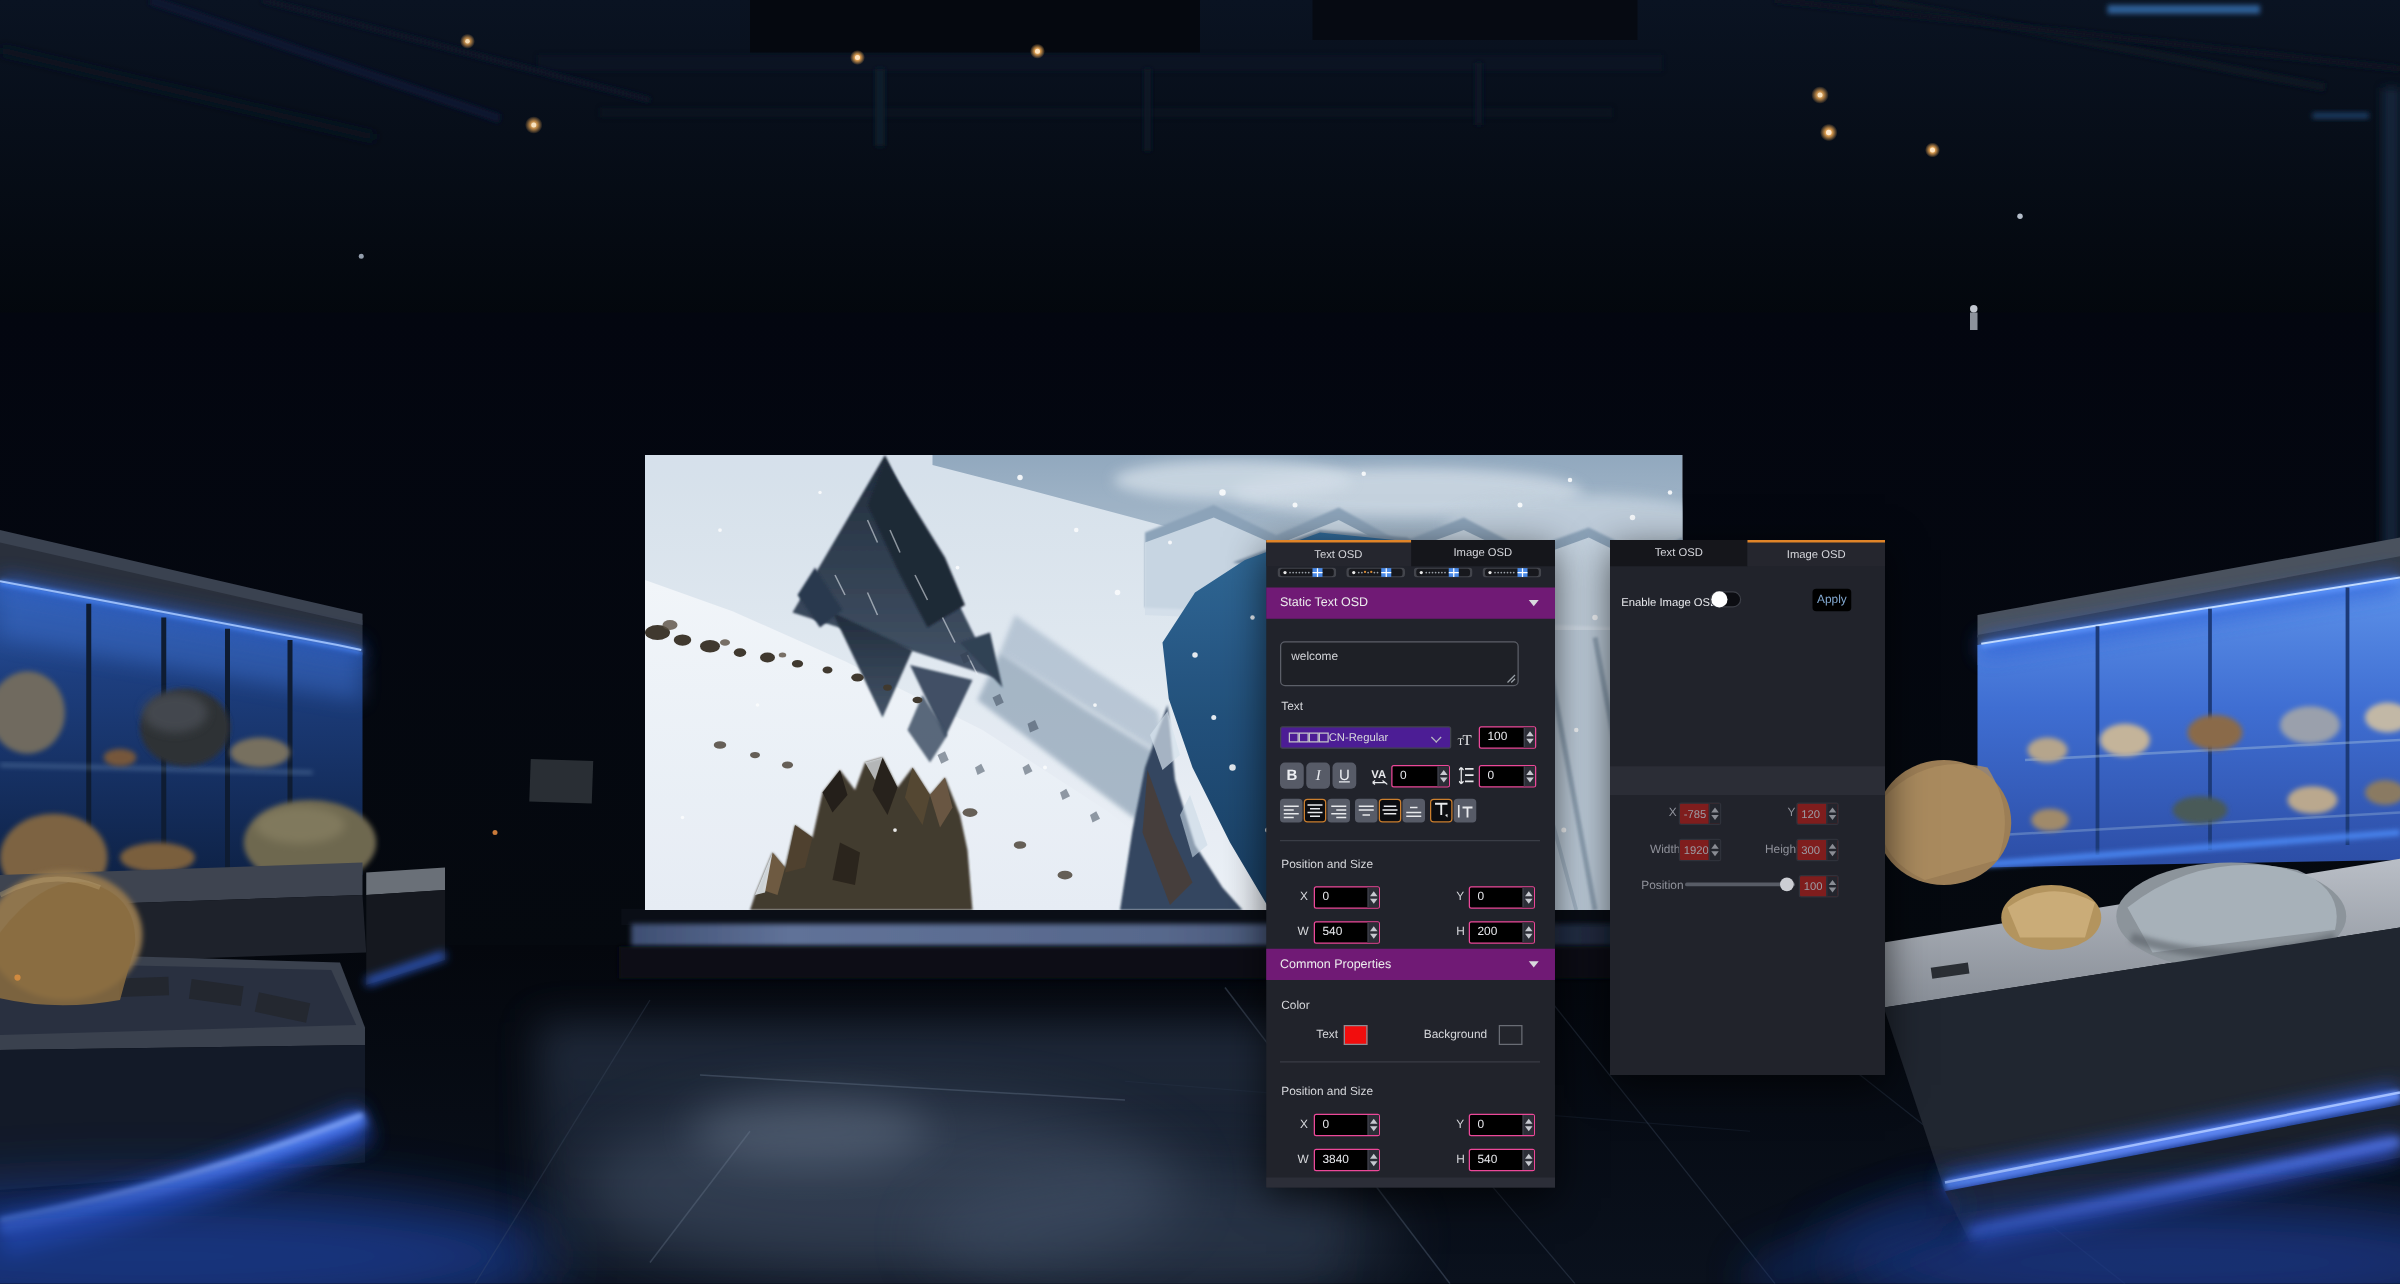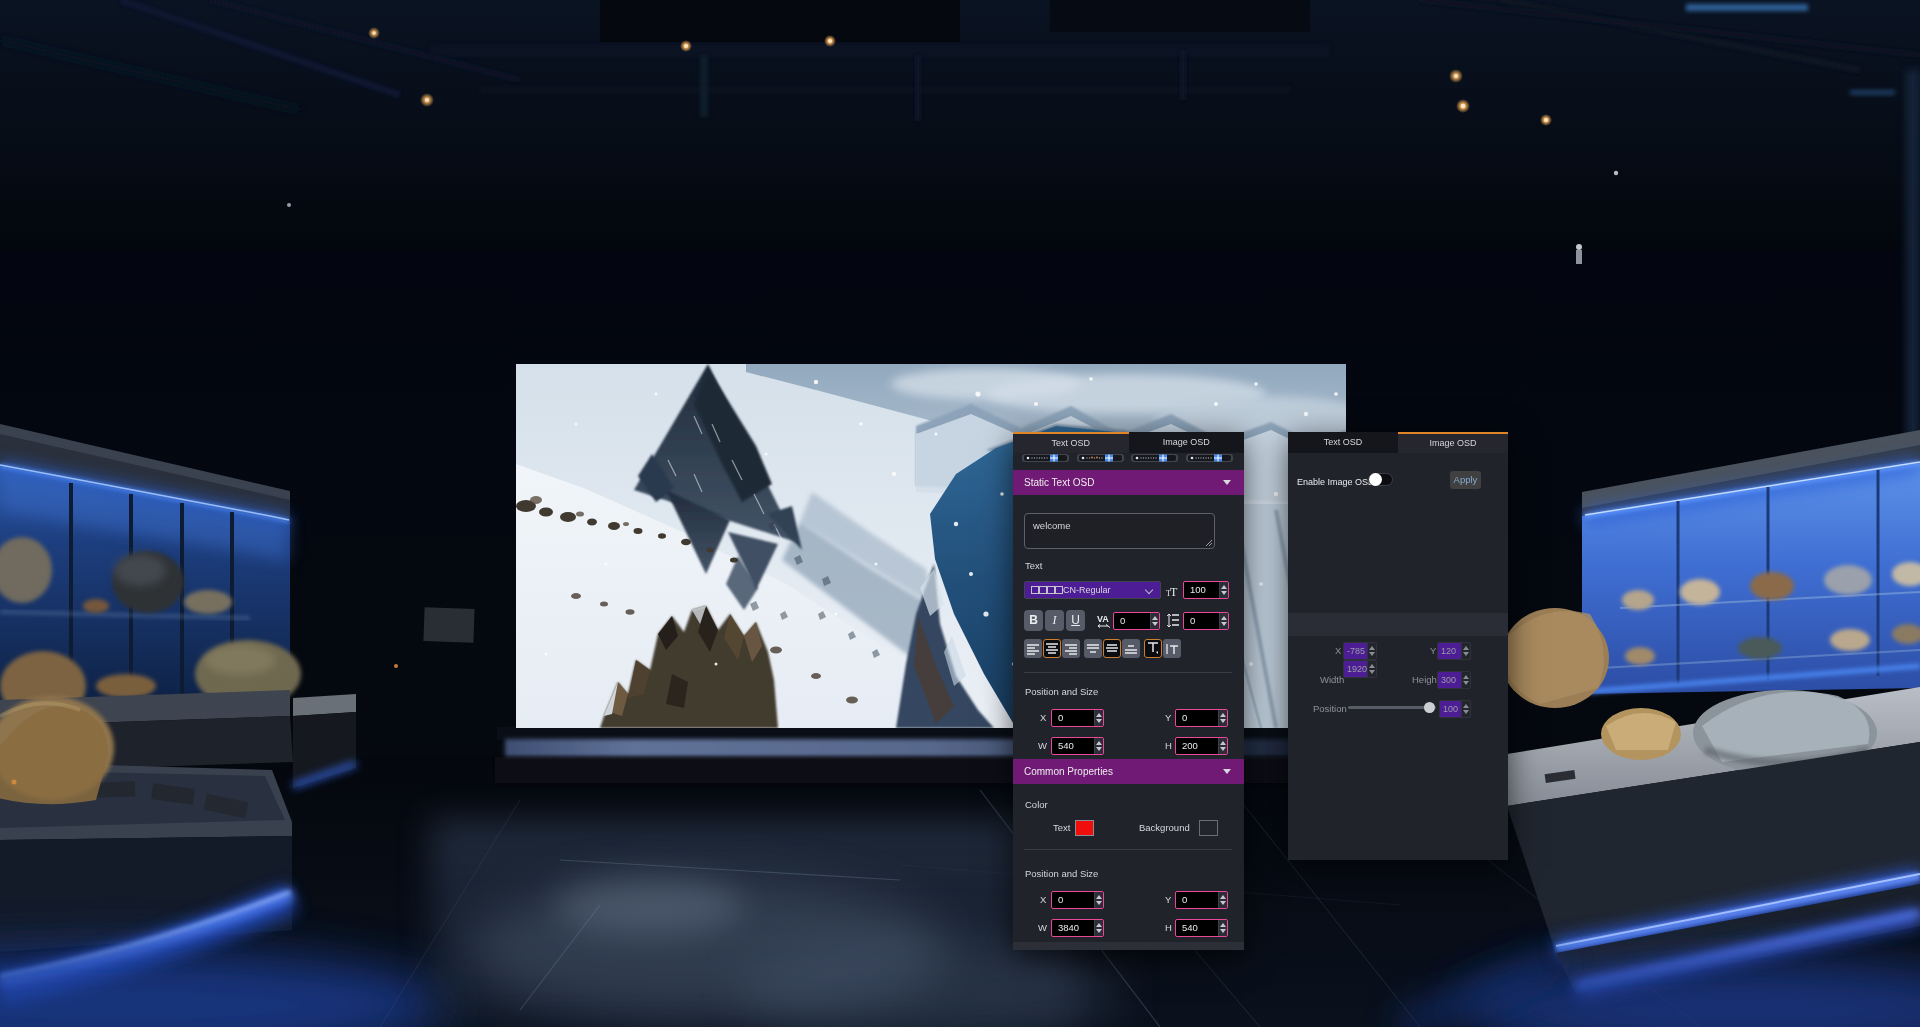--- a/index.html
+++ b/index.html
@@ -16,39 +16,39 @@
 .tab.on{background:#25262e;border-top:2px solid #e08428;line-height:19px}
 .lb{position:absolute;font-size:9.5px;color:#d6d7db;white-space:nowrap}
 .lb.g{color:#90929b}
 .hd{position:absolute;left:0;width:100%;height:25px;background:#701a75;font-size:10px;color:#eceded;line-height:25px;padding-left:11px}
 .car{position:absolute;right:13px;top:10px;width:0;height:0;border-left:4px solid transparent;border-right:4px solid transparent;border-top:5px solid #d8d9dd}
 .num{position:absolute;height:18px;background:#000;border:1px solid #ec4899;border-radius:2px;font-size:9.5px;color:#e9eaee;line-height:16px;padding-left:6px;white-space:nowrap}
 .num .sp{position:absolute;right:0;top:0;bottom:0;width:9px;background:#2c2e37;border-left:1px solid #3c3f49}
 .sp b{position:absolute;left:1px;width:0;height:0;border-left:3px solid transparent;border-right:3px solid transparent}
 .sp .u{top:3px;border-bottom:4px solid #c6c8cf}
 .sp .d{bottom:3px;border-top:4px solid #c6c8cf}
-.num.dis{background:#4c1d95;border-color:#2f323b;color:#9b9da5;font-size:9px;padding-left:3px}
+.num.dis{background:#7f1d1d;border-color:#2f323b;color:#9b9da5;font-size:9px;padding-left:3px}
 .num.dis .sp{background:#23252d;border-color:#2f323b}
 .num.dis .sp .u{border-bottom-color:#8a8c94}
 .num.dis .sp .d{border-top-color:#8a8c94}
 .dv{position:absolute;left:11px;right:12px;height:1px;background:#3a3d46}
 .fb{position:absolute;width:19px;height:21px;background:#575b67;border-radius:4px;color:#eceef2;font-size:12px;text-align:center;line-height:21px}
 .ab{position:absolute;width:18px;height:19px;background:#575b67;border-radius:3px}
 .ab.on{background:#0c0d11;border:1.5px solid #cc7f2e}
 .ab svg{position:absolute;left:2px;top:2.5px}
 .ab.on svg{left:0.5px;top:1px}
 .ta{position:absolute;left:11px;top:81px;width:191px;height:36px;background:#1e2026;border:1px solid #5c5f68;border-radius:4px;font-size:9.5px;color:#d4d5d9;padding:6px 8px}
 .dd{position:absolute;background:#4c1d95;border:1px solid #41444e;border-radius:2px;font-size:9px;color:#d8d9dd;line-height:16px;padding-left:6px;white-space:nowrap}
 .chev{position:absolute;width:6px;height:6px;border-left:1.5px solid #b8bac1;border-bottom:1.5px solid #b8bac1;transform:rotate(-45deg)}
 .cjk{display:inline-block;width:7.5px;height:8px;border:1px solid #c4c5ca;margin:0 0.5px -1px 0}
 .mw{position:absolute;top:22px;width:47px;height:8px}
 .sw{position:absolute;width:19px;height:16px}
 #tg{position:absolute;left:80px;top:41px;width:25px;height:13px;background:#0c0d12;border:1px solid #3c3f47;border-radius:7px}
 #tg i{position:absolute;left:0px;top:-1px;width:13px;height:13px;background:#fff;border-radius:50%}
-#apl{position:absolute;left:162px;top:39px;width:31px;height:18px;background:#404040;border-radius:3px;color:#84aad2;font-size:9.5px;text-align:center;line-height:18px}
+#apl{position:absolute;left:162px;top:39px;width:31px;height:18px;background:#000000;border-radius:3px;color:#84aad2;font-size:9.5px;text-align:center;line-height:18px}
 #dash{position:absolute;left:11px;top:68px;width:194px;height:109px;border:1px dashed #a0a3aa;background:#1d1f26}
 #upl{position:absolute;left:81px;top:57px;width:35px;height:18px;background:#2f8df2;border-radius:4px;color:#fff;font-size:9.5px;text-align:center;line-height:18px}
 #band2{position:absolute;left:0;top:181px;width:220px;height:23px;background:#2b2d36}
 #slid{position:absolute;left:60px;top:274px;width:88px;height:3px;background:#585c66;border-radius:2px}
 #slid i{position:absolute;right:1px;top:-4px;width:11px;height:11px;background:#ccced4;border-radius:50%}
 </style></head>
 <body>
 <div id="stage">
 <svg id="bg" width="1920" height="1027" viewBox="0 0 1920 1027">
 <defs>
@@ -650,21 +650,21 @@
   <div class="num dis" style="left:55px;top:210px;width:34px">-785<i class="sp">
           <b class="u"></b>
           <b class="d"></b>
         </i></div>
   <div class="lb g" style="left:142px;top:213px">Y</div>
   <div class="num dis" style="left:149px;top:210px;width:34px">120<i class="sp">
           <b class="u"></b>
           <b class="d"></b>
         </i></div>
   <div class="lb g" style="left:32px;top:242px">Width</div>
-  <div class="num dis" style="left:55px;top:228px;width:34px">1920<i class="sp">
+  <div class="num dis" style="left:55px;top:239px;width:34px">1920<i class="sp">
           <b class="u"></b>
           <b class="d"></b>
         </i></div>
   <div class="lb g" style="left:124px;top:242px">Height</div>
   <div class="num dis" style="left:149px;top:239px;width:34px">300<i class="sp">
           <b class="u"></b>
           <b class="d"></b>
         </i></div>
   <div class="lb g" style="left:25px;top:271px">Position</div>
   <div id="slid">

